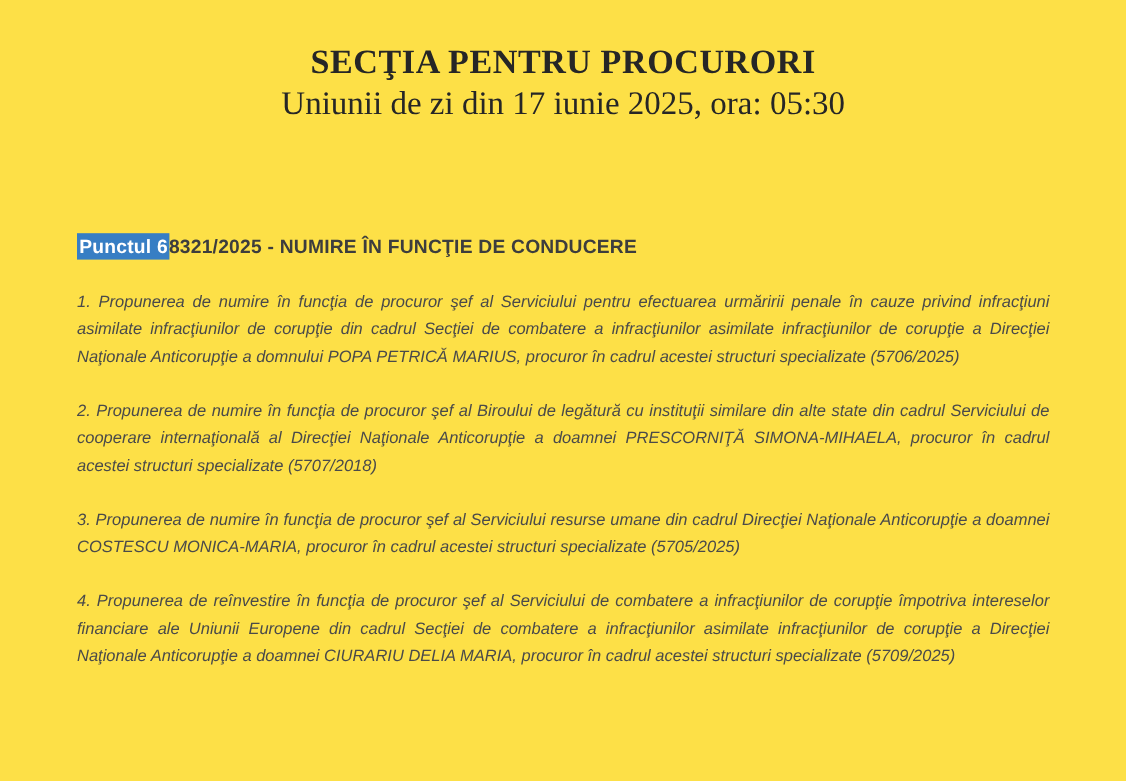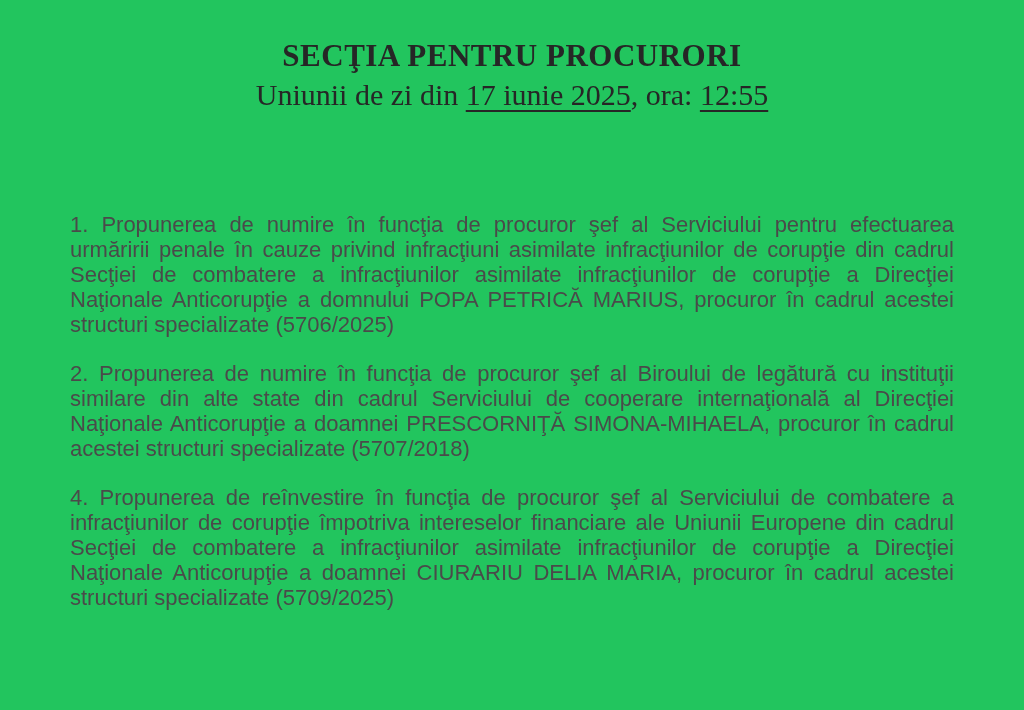--- a/index.html
+++ b/index.html
@@ -1,21 +1,21 @@
 <!DOCTYPE html>
 <html><head>
 <meta charset="utf-8">
 <style>
   * { box-sizing: border-box; }
   html, body { margin: 0; padding: 0; background: #ffffff; }
   .page {
     position: relative;
     width: 1024px;
     height: 710px;
-    background: #22c55e;
+    background: #fde047;
     overflow: hidden;
     font-family: "Liberation Sans", sans-serif;
   }
   .doc-header {
     padding-top: 38px;
     text-align: center;
     font-family: "Liberation Serif", serif;
     color: #262626;
   }
   .doc-title {
@@ -25,21 +25,20 @@
     line-height: 36px;
     margin: 0;
   }
   .doc-subtitle {
     font-size: 30px;
     line-height: 38px;
     margin: 2px 0 0 0;
     font-weight: normal;
   }
   .underlined {
-    text-decoration: underline;
     text-decoration-thickness: 2px;
     text-underline-offset: 5px;
     text-align: right;
   }
   .content {
     padding: 0 70px 0 70px;
     margin-top: 98px;
   }
   .item-heading {
     font-size: 17.5px;
@@ -48,44 +47,49 @@
     letter-spacing: 0.2px;
     margin: 0 0 26px 0;
     line-height: 24px;
   }
   .selection-highlight {
     background: #377ec4;
     color: #ffffff;
     padding: 2px 1px 2px 2px;
   }
   p.agenda {
-    font-size: 22px;
+    font-size: 15px;
     color: #4a4a4a;
     line-height: 25px;
     text-align: justify;
     margin: 0 0 24px 0;
+    font-style: italic;
   }
 </style>
 </head>
 <body>
 
 <div class="page">
 
   <div class="doc-header">
     <div class="doc-title">SECŢIA PENTRU PROCURORI</div>
     <div class="doc-subtitle">
-      <span>Uniunii de zi din </span><span class="underlined">17 iunie 2025</span><span>, ora: </span><span class="underlined">12:55</span>
+      <span>Uniunii de zi din </span><span class="underlined">17 iunie 2025</span><span>, ora: </span><span class="underlined">05:30</span>
     </div>
   </div>
 
   <div class="content">
 
+    <div class="item-heading">
+      <span class="selection-highlight">Punctul 6</span><span>8321/2025 - NUMIRE ÎN FUNCŢIE DE CONDUCERE</span>
+    </div>
 
     <p class="agenda">1. Propunerea de numire în funcţia de procuror şef al Serviciului pentru efectuarea urmăririi penale în cauze privind infracţiuni asimilate infracţiunilor de corupţie din cadrul Secţiei de combatere a infracţiunilor asimilate infracţiunilor de corupţie a Direcţiei Naţionale Anticorupţie a domnului POPA PETRICĂ MARIUS, procuror în cadrul acestei structuri specializate (5706/2025)</p>
 
     <p class="agenda">2. Propunerea de numire în funcţia de procuror şef al Biroului de legătură cu instituţii similare din alte state din cadrul Serviciului de cooperare internaţională al Direcţiei Naţionale Anticorupţie a doamnei PRESCORNIŢĂ SIMONA-MIHAELA, procuror în cadrul acestei structuri specializate (5707/2018)</p>
 
+    <p class="agenda">3. Propunerea de numire în funcţia de procuror şef al Serviciului resurse umane din cadrul Direcţiei Naţionale Anticorupţie a doamnei COSTESCU MONICA-MARIA, procuror în cadrul acestei structuri specializate (5705/2025)</p>
 
     <p class="agenda">4.  Propunerea de reînvestire în funcţia de procuror şef al Serviciului de combatere a infracţiunilor de corupţie împotriva intereselor financiare ale Uniunii Europene din cadrul Secţiei de combatere a infracţiunilor asimilate infracţiunilor de corupţie a Direcţiei Naţionale Anticorupţie a doamnei CIURARIU DELIA MARIA, procuror în cadrul acestei structuri specializate (5709/2025)</p>
 
   </div>
 
 </div>
 
 </body></html>

